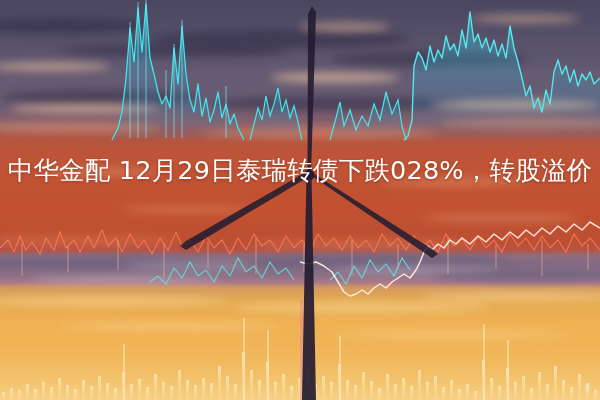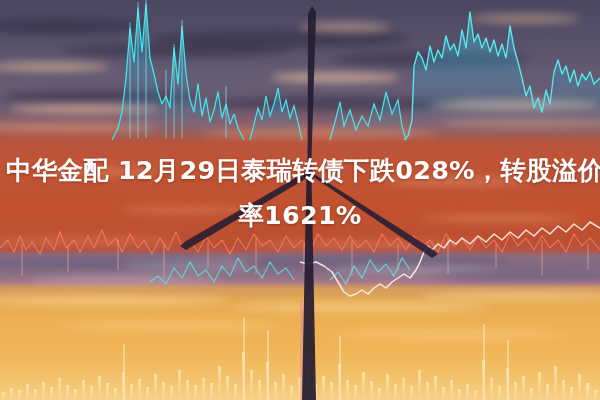--- a/index.html
+++ b/index.html
@@ -53,21 +53,21 @@
 
   
   .headline{
     position:absolute;
     left:0;right:0;
     top:148px;
     text-align:center;
     color:#ffffff;
     font-size:25.5px;
     line-height:45px;
-    font-weight:bold;
+    font-weight:normal;
     letter-spacing:.2px;
     text-shadow:0 1px 3px rgba(90,25,10,.45);
     padding:0 6px;
     z-index:6;
   }
   .headline .ln{display:block;white-space:nowrap;}
   .headline .ln2{}
   
   .watermark{
     position:absolute;
@@ -289,18 +289,17 @@
       <path fill="#241c31" opacity=".9" d="M307.5,174 L311,174 L316,12 L312,6 L308,14 Z"></path>
 
       <path fill="#241c31" opacity=".88" d="M306,172 L308.5,177 L186,250 L180,246 L186,241 Z"></path>
 
       <path fill="#241c31" opacity=".88" d="M311,172 L313.5,177 L432,258 L438,254 L432,249 Z"></path>
     </svg>
   </div>
 
   <div class="headline">
     <span class="ln ln1">中华金配 12月29日泰瑞转债下跌028%，转股溢价</span>
-    <span class="ln ln2">率1621%</span>
   </div>
 
   <div class="watermark">◈</div>
 
 </div>
 
 </body></html>

